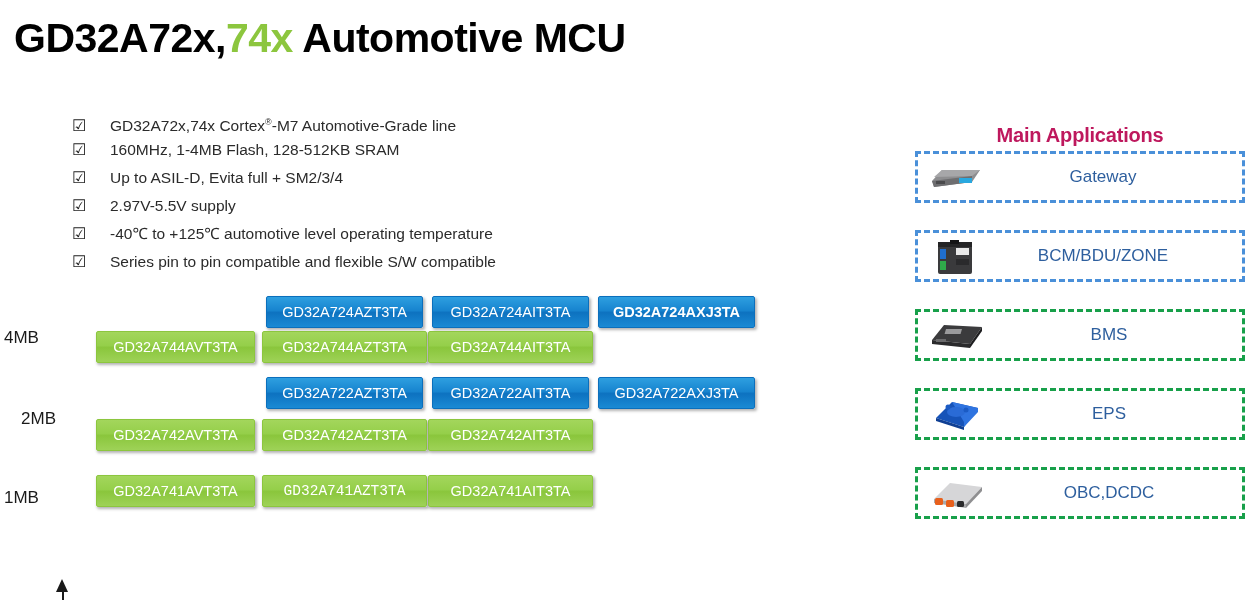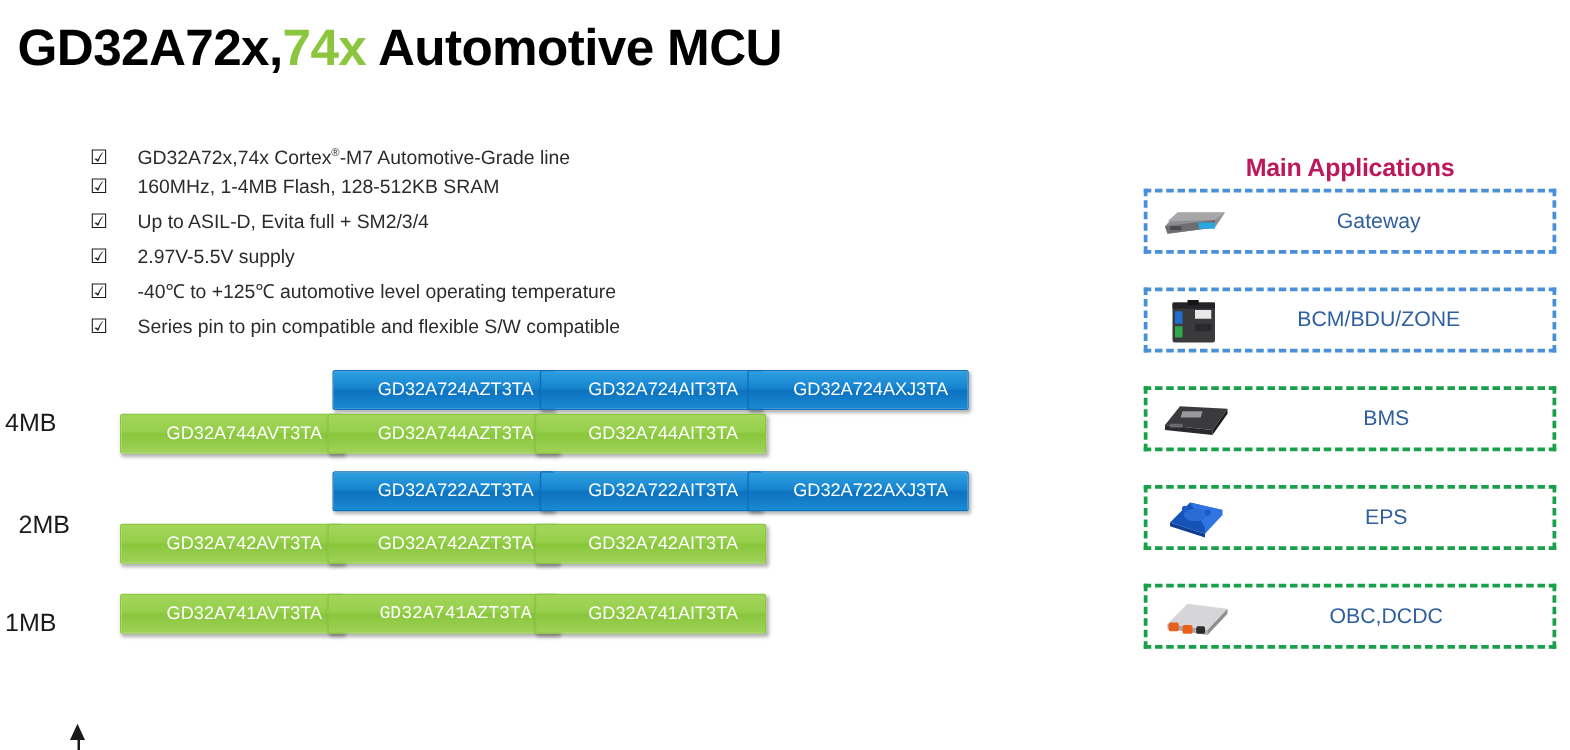--- a/index.html
+++ b/index.html
@@ -74,38 +74,37 @@
     left: 56px; top: 299px;
     border-left: 6px solid transparent;
     border-right: 6px solid transparent;
     border-bottom: 13px solid #1a1a1a;
   }
   .y-tick-label {
     position: absolute;
     left: 4px;
     width: 52px;
     text-align: left;
-    font-size: 20px;
+    font-size: 17px;
     color: #1a1a1a;
     white-space: nowrap;
   }
 
   
   .chip {
     position: absolute;
     height: 30px;
     line-height: 30px;
     text-align: center;
     border-radius: 2px;
     color: #ffffff;
     font-size: 14.5px;
     white-space: nowrap;
     box-shadow: 1.5px 2px 3px rgba(0,0,0,0.30);
     overflow: hidden;
-    padding-left: 20px;
   }
   .chip-green {
     background: linear-gradient(to bottom, #a3d65c 0%, #95cf4a 45%, #8ac63c 52%, #9ed257 100%);
     border: 1px solid #8cc63e;
   }
   .chip-blue {
     background: linear-gradient(to bottom, #2e9fe0 0%, #1784cf 45%, #0d72c0 52%, #1a8ad4 100%);
     border: 1px solid #0b6fbc;
   }
 
@@ -194,21 +193,21 @@
 
   <div id="y-ticks">
       <div class="y-tick-label" style="top: 48px;">4MB</div>
       <div class="y-tick-label" style="top: 129px; text-align: right;">2MB</div>
       <div class="y-tick-label" style="top: 208px;">1MB</div>
     </div>
   <div id="x-ticks"></div>
   <div id="chips">
       <div class="chip chip-blue" style="left: 266px; top: 16px; width: 155px;">GD32A724AZT3TA</div>
       <div class="chip chip-blue" style="left: 432px; top: 16px; width: 155px;">GD32A724AIT3TA</div>
-      <div class="chip chip-blue" style="left: 598px; top: 16px; width: 155px;">GD32A724AXJ3TA</div>
+      <div class="chip chip-blue" style="left: 598px; top: 16px; width: 155px; font-weight: bold;">GD32A724AXJ3TA</div>
       <div class="chip chip-green" style="left: 96px; top: 51px; width: 157px;">GD32A744AVT3TA</div>
       <div class="chip chip-green" style="left: 262px; top: 51px; width: 163px;">GD32A744AZT3TA</div>
       <div class="chip chip-green" style="left: 428px; top: 51px; width: 163px;">GD32A744AIT3TA</div>
       <div class="chip chip-blue" style="left: 266px; top: 97px; width: 155px;">GD32A722AZT3TA</div>
       <div class="chip chip-blue" style="left: 432px; top: 97px; width: 155px;">GD32A722AIT3TA</div>
       <div class="chip chip-blue" style="left: 598px; top: 97px; width: 155px;">GD32A722AXJ3TA</div>
       <div class="chip chip-green" style="left: 96px; top: 139px; width: 157px;">GD32A742AVT3TA</div>
       <div class="chip chip-green" style="left: 262px; top: 139px; width: 163px;">GD32A742AZT3TA</div>
       <div class="chip chip-green" style="left: 428px; top: 139px; width: 163px;">GD32A742AIT3TA</div>
       <div class="chip chip-green" style="left: 96px; top: 195px; width: 157px;">GD32A741AVT3TA</div>

